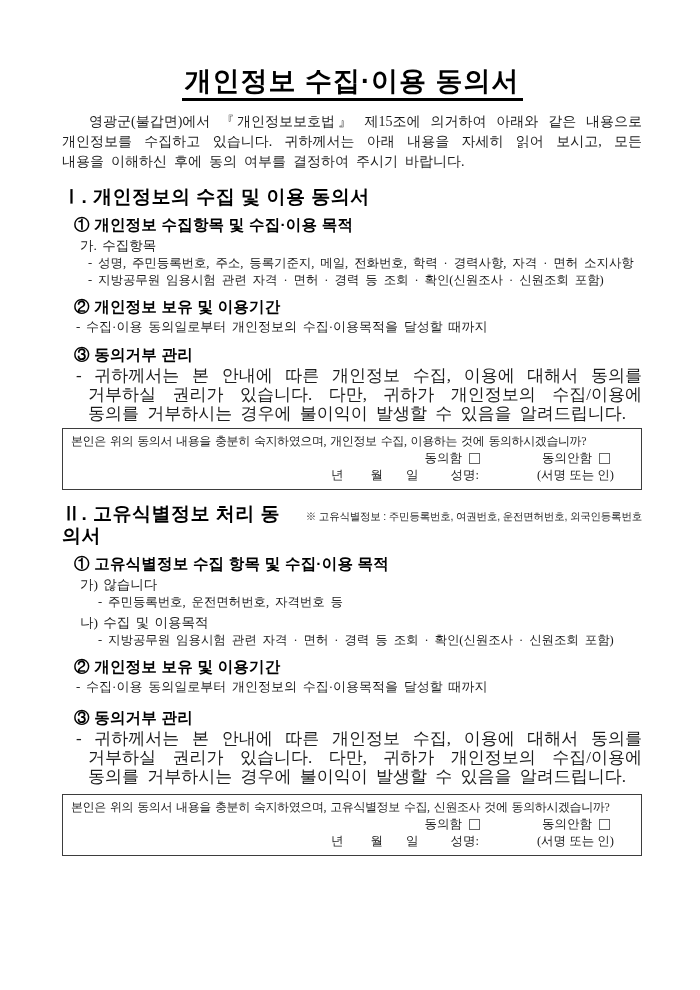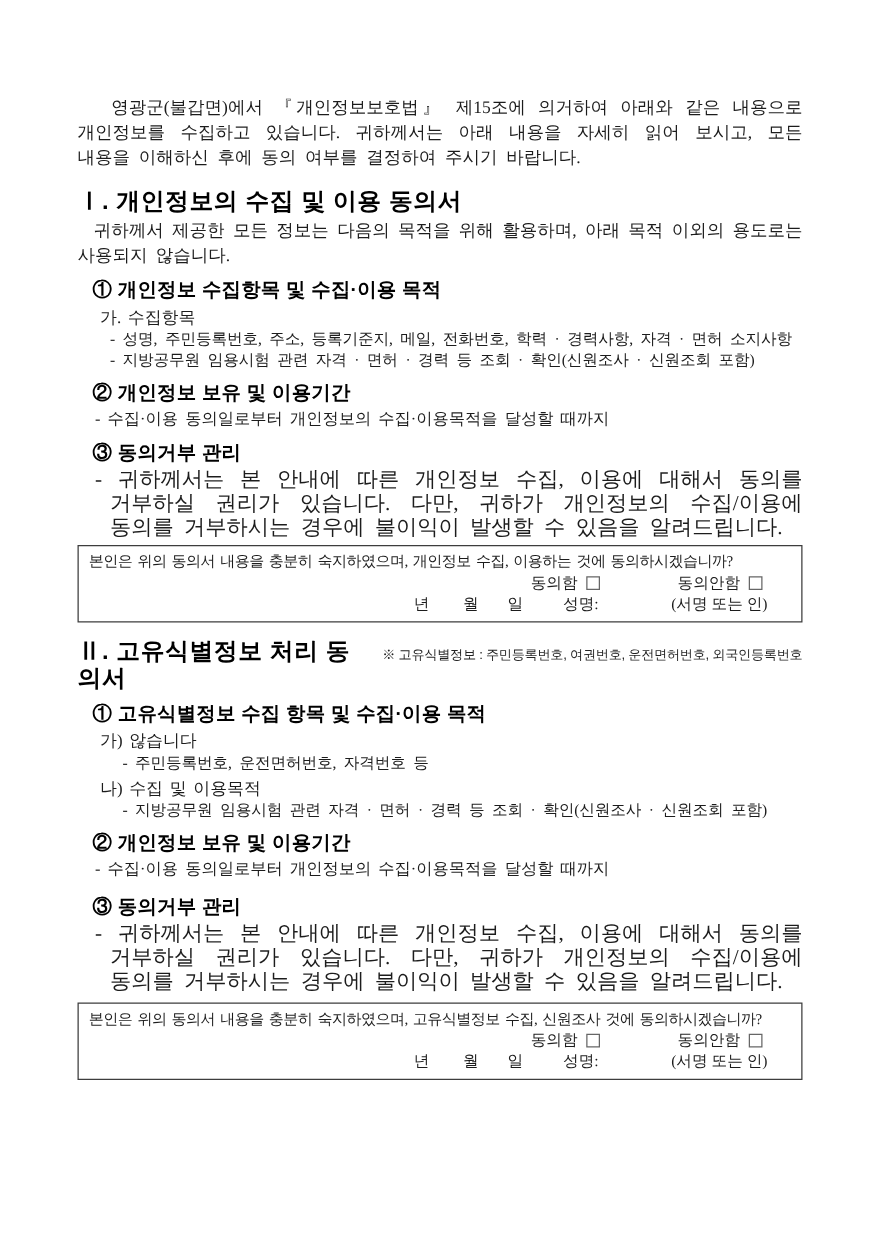--- a/index.html
+++ b/index.html
@@ -129,26 +129,28 @@
   .dateline .m-sign  { margin-left:58px; margin-right:2px; }
   .sec2-box { margin-top:8px; }
   .sec2 .item-heading.g2 { margin-top:8px; }
   .sec2 .item-heading.g3 { margin-top:12px; }
 </style>
 </head>
 <body>
 
 <div class="page">
 
+  <div class="title-wrap">
+    <h1 class="doc-title">개인정보 수집·이용 동의서</h1>
+  </div>
 
   <p class="intro">영광군(불갑면)에서 『개인정보보호법』 제15조에 의거하여 아래와 같은 내용으로 개인정보를 수집하고 있습니다. 귀하께서는 아래 내용을 자세히 읽어 보시고, 모든 내용을 이해하신 후에 동의 여부를 결정하여 주시기 바랍니다.</p>
 
   <section class="sec1">
     <h2 class="sec-heading">Ⅰ. 개인정보의 수집 및 이용 동의서</h2>
-    <p class="sec-intro">귀하께서 제공한 모든 정보는 다음의 목적을 위해 활용하며, 아래 목적 이외의 용도로는 사용되지 않습니다.</p>
 
     <h3 class="item-heading">① 개인정보 수집항목 및 수집·이용 목적</h3>
     <p class="sub-label">가. 수집항목</p>
     <p class="sub-line">- 성명, 주민등록번호, 주소, 등록기준지, 메일, 전화번호, 학력 · 경력사항, 자격 · 면허 소지사항</p>
     <p class="sub-line">- 지방공무원 임용시험 관련 자격 · 면허 · 경력 등 조회 · 확인(신원조사 · 신원조회 포함)</p>
 
     <h3 class="item-heading">② 개인정보 보유 및 이용기간</h3>
     <p class="item-line">- 수집·이용 동의일로부터 개인정보의 수집·이용목적을 달성할 때까지</p>
 
     <h3 class="item-heading gap">③ 동의거부 관리</h3>

